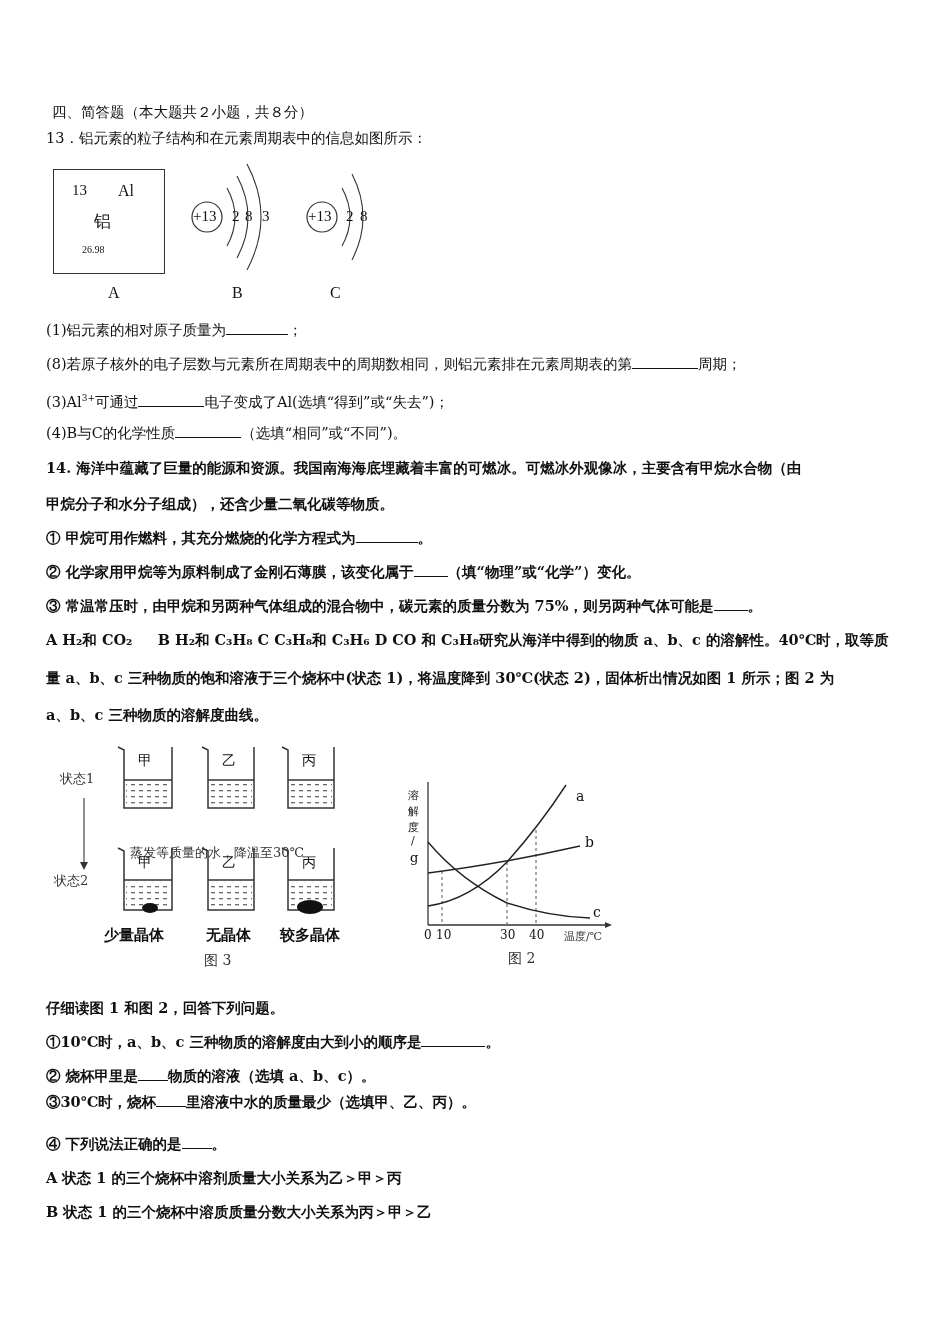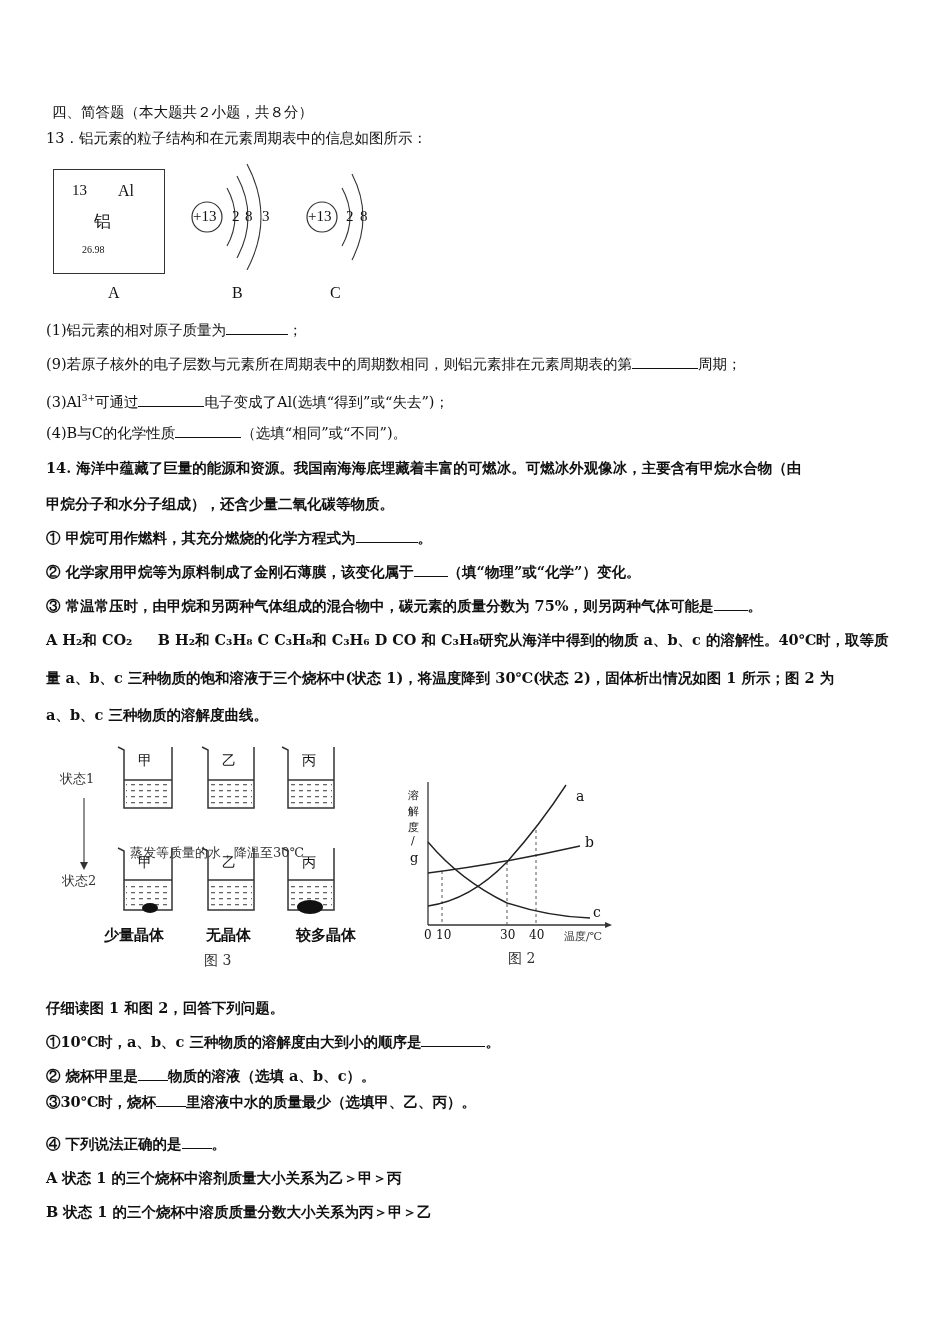--- a/index.html
+++ b/index.html
@@ -48,21 +48,21 @@
   <span class="lbl" style="position:absolute; left:268px; top:48px; font-size:15px;">+13</span>
   <span class="lbl" style="position:absolute; left:306px; top:48px; font-size:15px;">2</span>
   <span class="lbl" style="position:absolute; left:320px; top:48px; font-size:15px;">8</span>
   <span class="lbl" style="position:absolute; left:290px; top:124px;">C</span>
 </div>
 
 <div class="line" style="top:320px;">
   <span>(1)铝元素的相对原子质量为</span><span class="blank" style="width:62px;"></span><span>；</span>
 </div>
 <div class="line" style="top:354px;">
-  <span>(9)若原子核外的电子层数与元素所在周期表中的周期数相同，则铝元素排在元素周期表的第</span><span class="blank" style="width:66px;"></span><span>周期；</span>
+  <span>(8)若原子核外的电子层数与元素所在周期表中的周期数相同，则铝元素排在元素周期表的第</span><span class="blank" style="width:66px;"></span><span>周期；</span>
 </div>
 <div class="line" style="top:388px;">
   <span>(3)Al</span><sup>3+</sup><span>可通过</span><span class="blank" style="width:66px;"></span><span>电子变成了Al(选填“得到”或“失去”)；</span>
 </div>
 <div class="line" style="top:423px;">
   <span>(4)B与C的化学性质</span><span class="blank" style="width:66px;"></span><span>（选填“相同”或“不同”)。</span>
 </div>
 
 <div class="line bold" style="top:458px;">14. 海洋中蕴藏了巨量的能源和资源。我国南海海底埋藏着丰富的可燃冰。可燃冰外观像冰，主要含有甲烷水合物（由</div>
 <div class="line bold" style="top:494px;">甲烷分子和水分子组成），还含少量二氧化碳等物质。</div>
@@ -112,31 +112,31 @@
       <path d="M232 108 L238 111 L238 170 L284 170 L284 108"></path>
       <line x1="238" y1="140" x2="284" y2="140"></line>
     </g>
     <rect x="76" y="142" width="44" height="26" fill="url(#dots)"></rect>
     <rect x="160" y="142" width="42" height="26" fill="url(#dots)"></rect>
     <rect x="240" y="142" width="42" height="26" fill="url(#dots)"></rect>
     <ellipse cx="100" cy="168" rx="8" ry="5" fill="#111"></ellipse>
     <ellipse cx="260" cy="167" rx="13" ry="7" fill="#111"></ellipse>
   </svg>
   <span style="position:absolute; left:10px; top:30px; font-size:13px; color:#333;">状态1</span>
-  <span style="position:absolute; left:12px; top:132px; font-size:13px; color:#333;">状态2</span>
+  <span style="position:absolute; left:4px; top:132px; font-size:13px; color:#333;">状态2</span>
   <span style="position:absolute; left:88px; top:12px; font-size:14px;">甲</span>
   <span style="position:absolute; left:172px; top:12px; font-size:14px;">乙</span>
   <span style="position:absolute; left:252px; top:12px; font-size:14px;">丙</span>
   <span style="position:absolute; left:80px; top:78px; font-size:13px; color:#333;margin-top:26px;">蒸发等质量的水，降温至30℃</span>
   <span style="position:absolute; left:88px; top:114px; font-size:14px;">甲</span>
   <span style="position:absolute; left:172px; top:114px; font-size:14px;">乙</span>
   <span style="position:absolute; left:252px; top:114px; font-size:14px;">丙</span>
   <span style="position:absolute; left:54px; top:186px; font-size:15px; font-weight:bold;">少量晶体</span>
   <span style="position:absolute; left:156px; top:186px; font-size:15px; font-weight:bold;">无晶体</span>
-  <span style="position:absolute; left:246px; top:186px; font-size:15px; font-weight:bold;">较多晶体</span>
+  <span style="position:absolute; left:230px; top:186px; font-size:15px; font-weight:bold;">较多晶体</span>
   <span style="position:absolute; left:154px; top:212px; font-size:14px; color:#333;">图 3</span>
 </div>
 
 <div class="fig" style="left:400px; top:770px; width:230px; height:200px;">
   <svg width="230" height="170" viewBox="0 0 230 170" style="position:absolute; left:0; top:0;">
 
     <line x1="28" y1="12" x2="28" y2="155" stroke="#333" stroke-width="1.3"></line>
     <line x1="28" y1="155" x2="208" y2="155" stroke="#333" stroke-width="1.3"></line>
     <polygon points="205,152 212,155 205,158" fill="#333"></polygon>
 

